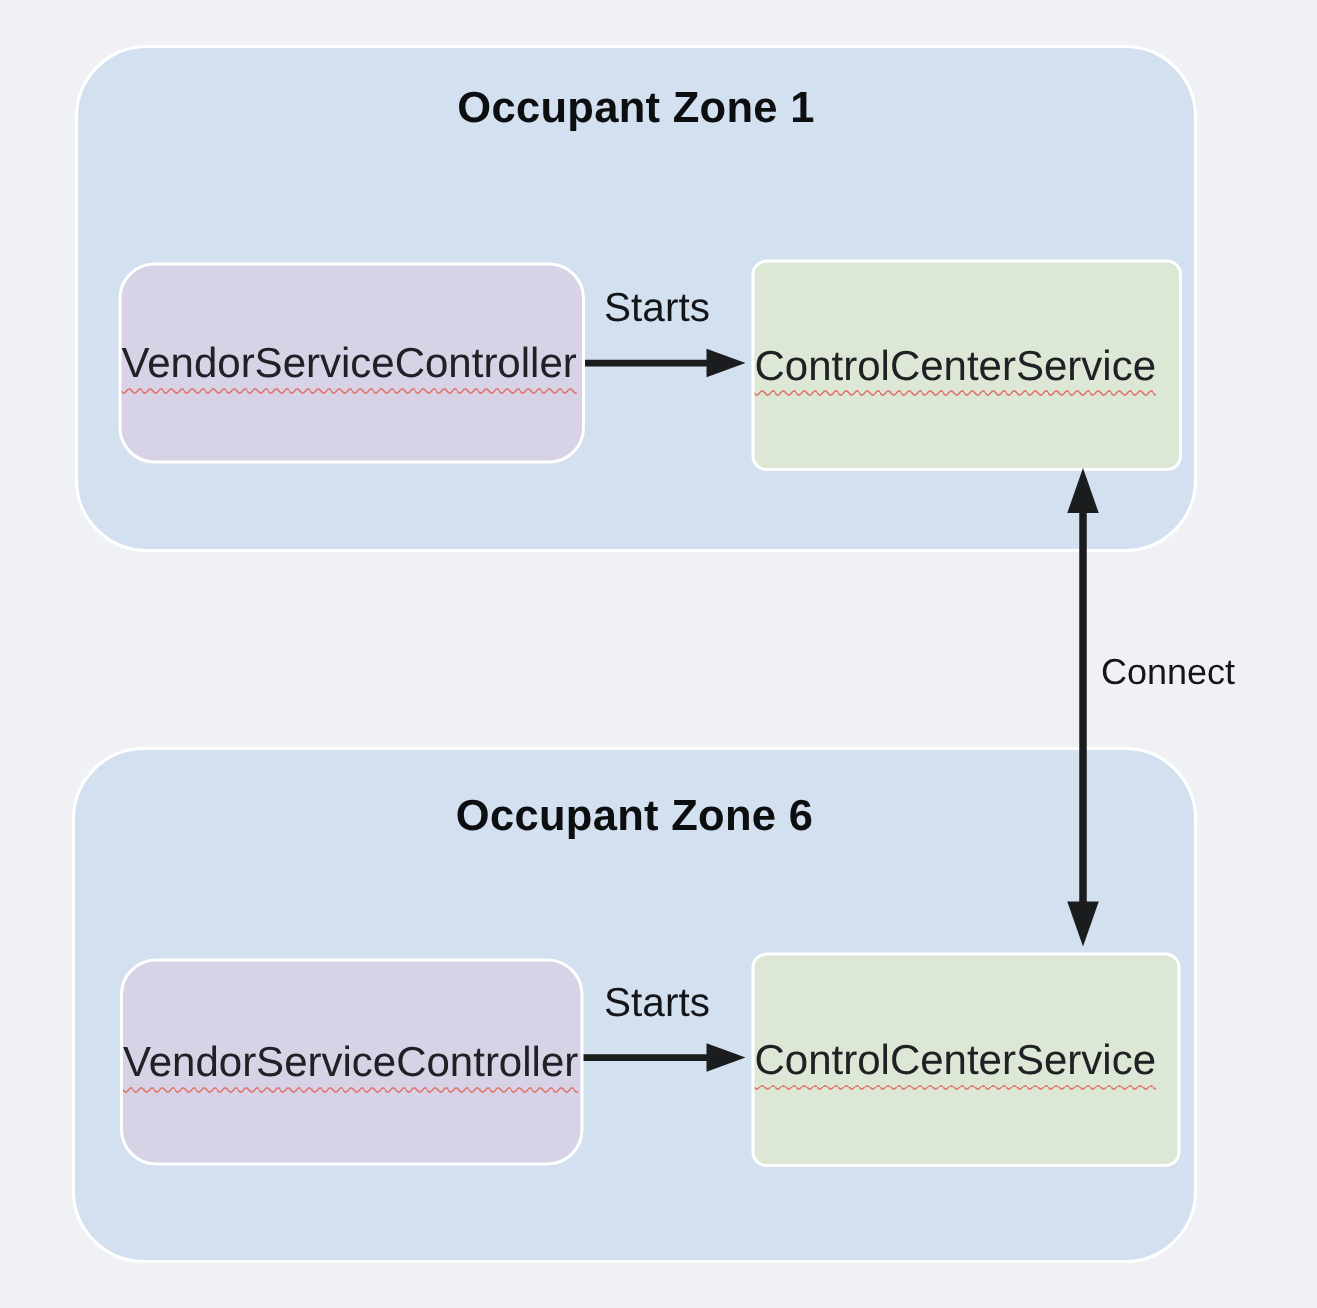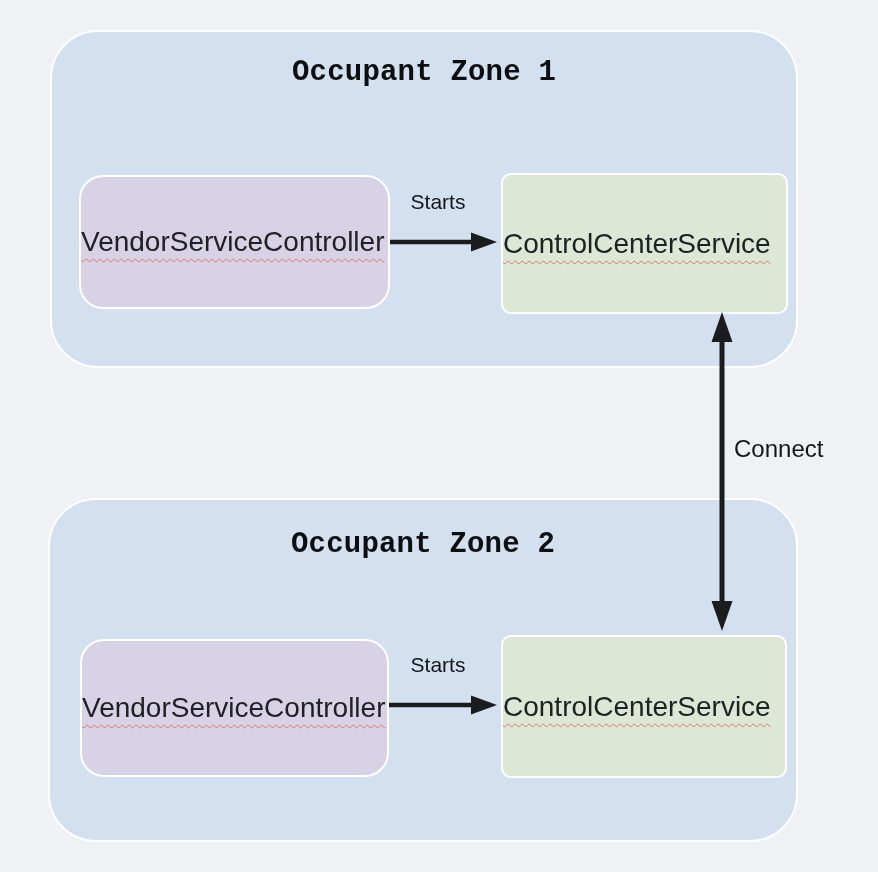--- a/index.html
+++ b/index.html
@@ -30,21 +30,20 @@
   .zone-1{left:50px;top:30px;width:748px;height:338px;}
   .zone-2{left:48px;top:498px;width:750px;height:344px;}
   .zone-title{
     position:absolute;
     left:0;right:0;
     text-align:center;
     font-size:29px;
     font-weight:bold;
     color:#0d0e10;
     letter-spacing:0.2px;
-    font-family:Liberation Mono, monospace;
   }
   .zone-1 .zone-title{top:24px;}
   .zone-2 .zone-title{top:28px;}
   .node{
     position:absolute;
     border:2px solid var(--box-border);
     border-radius:24px;
     display:flex;
     align-items:center;
   }
@@ -59,21 +58,21 @@
     color:var(--text);
     white-space:nowrap;
     text-decoration-line:underline;
     text-decoration-style:wavy;
     text-decoration-color:var(--squiggle);
     text-decoration-thickness:1px;
     text-underline-offset:7px;
   }
   .edge-label{
     position:absolute;
-    font-size:21px;
+    font-size:27px;
     color:#141518;
     white-space:nowrap;
   }
   .edge-label-starts{width:96px;text-align:center;}
   .starts-1{left:390px;top:190px;}
   .starts-2{left:390px;top:653px;}
   .edge-label-connect{left:734px;top:435px;font-size:24px;}
   .arrows-layer{
     position:absolute;
     left:0;top:0;width:878px;height:872px;
@@ -89,21 +88,21 @@
     <h2 class="zone-title">Occupant Zone 1</h2>
     <div class="node node-vendor">
       <span class="node-label">VendorServiceController</span>
     </div>
     <div class="node node-control">
       <span class="node-label">ControlCenterService</span>
     </div>
   </section>
 
   <section class="zone zone-2">
-    <h2 class="zone-title">Occupant Zone 2</h2>
+    <h2 class="zone-title">Occupant Zone 6</h2>
     <div class="node node-vendor">
       <span class="node-label">VendorServiceController</span>
     </div>
     <div class="node node-control">
       <span class="node-label">ControlCenterService</span>
     </div>
   </section>
 
   <svg class="arrows-layer" width="878" height="872" viewBox="0 0 878 872" xmlns="http://www.w3.org/2000/svg">
 

